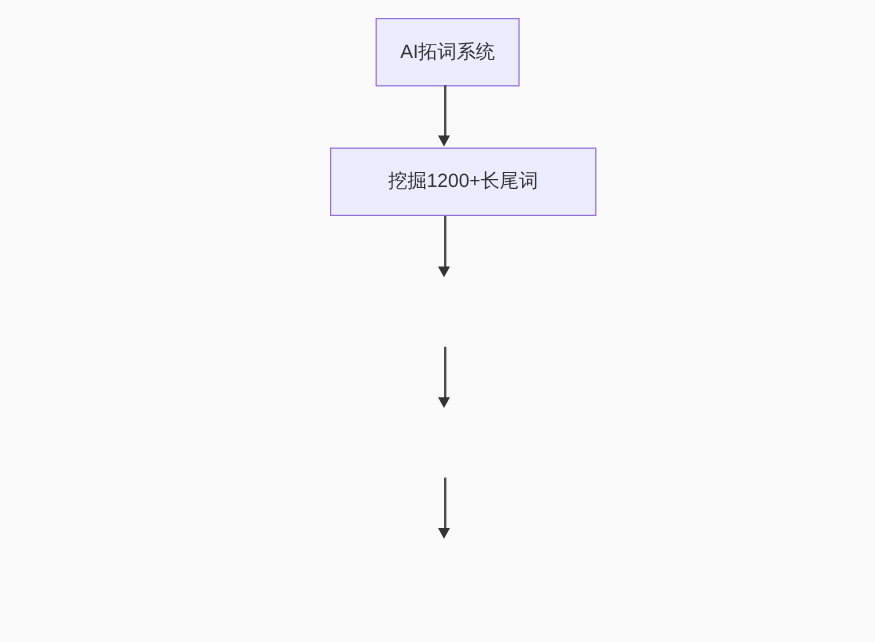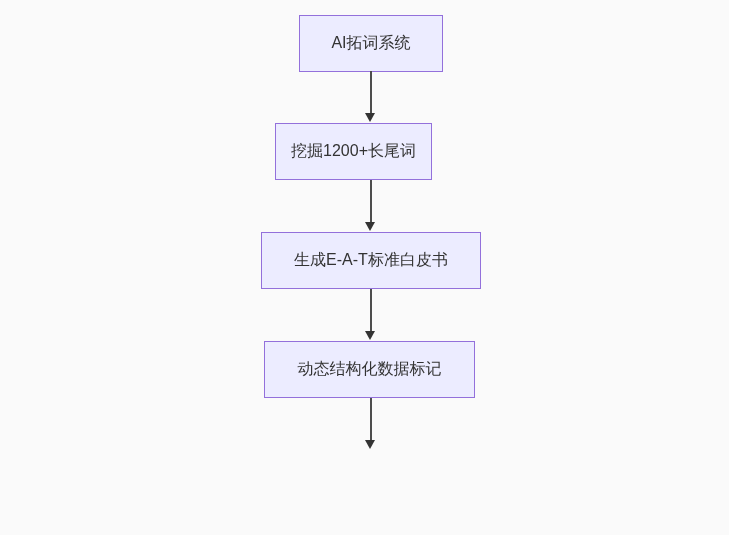--- a/index.html
+++ b/index.html
@@ -22,22 +22,22 @@
     background: var(--node-fill, #ECECFF);
     border: 1.4px solid var(--node-border, #9370DB);
     color: var(--text, #333333);
     font-size: 16px;
     display: flex;
     align-items: center;
     justify-content: center;
     text-align: center;
     white-space: nowrap;
   }
-  .node-1 { left: 299px; top: 15px;  width: 144px; }
-  .node-2 { left: 275px; top: 123px; width: 157px; }
+  .node-1 { left: 313px; top: 15px;  width: 120px; }
+  .node-2 { left: 275px; top: 123px; width: 222px; }
   .node-3 { left: 261px; top: 232px; width: 220px; }
   .node-4 { left: 264px; top: 341px; width: 211px; }
   .node-5 { left: 253px; top: 450px; width: 230px; }
 
   .edge-line {
     position: absolute;
     left: 369.5px;
     width: 2px;
     background: var(--edge, #4d4d4d);
   }
@@ -72,28 +72,22 @@
   <div class="edge-line edge-line-1"></div>
   <div class="arrowhead arrowhead-1"></div>
 
   <div class="node node-2">
     <span>挖掘1200+长尾词</span>
   </div>
 
   <div class="edge-line edge-line-2"></div>
   <div class="arrowhead arrowhead-2"></div>
 
-  <div class="node node-3">
-    <span>生成E-A-T标准白皮书</span>
-  </div>
 
   <div class="edge-line edge-line-3"></div>
   <div class="arrowhead arrowhead-3"></div>
 
-  <div class="node node-4">
-    <span>动态结构化数据标记</span>
-  </div>
 
   <div class="edge-line edge-line-4"></div>
   <div class="arrowhead arrowhead-4"></div>
 
 
 </div>
 
 </body></html>

